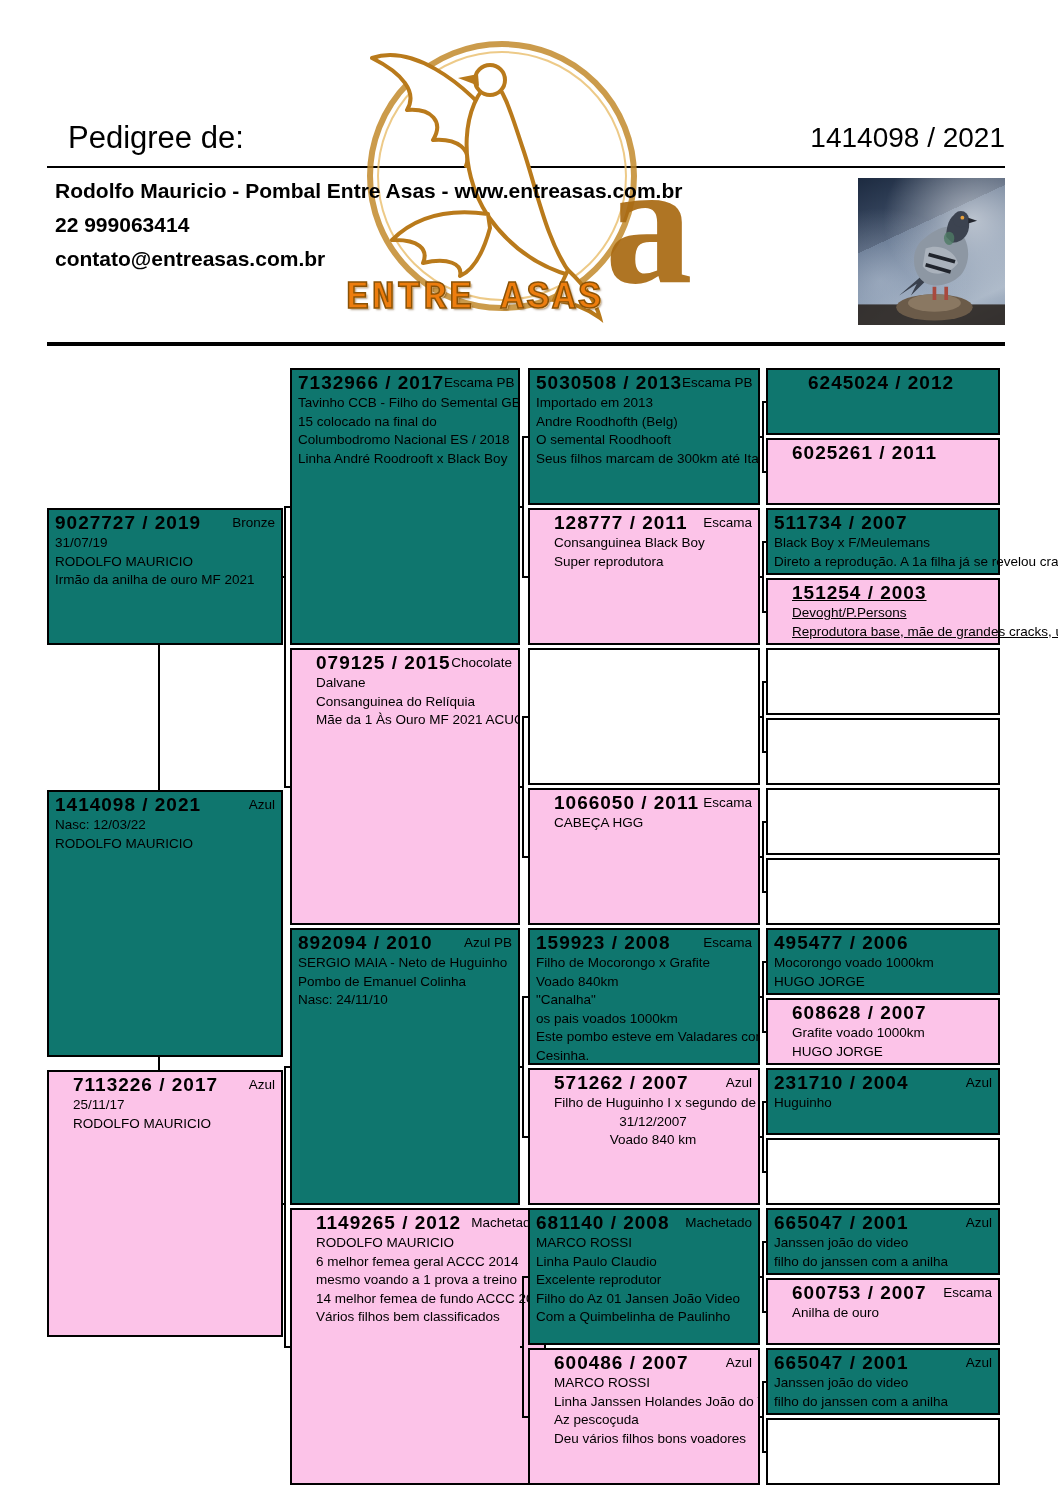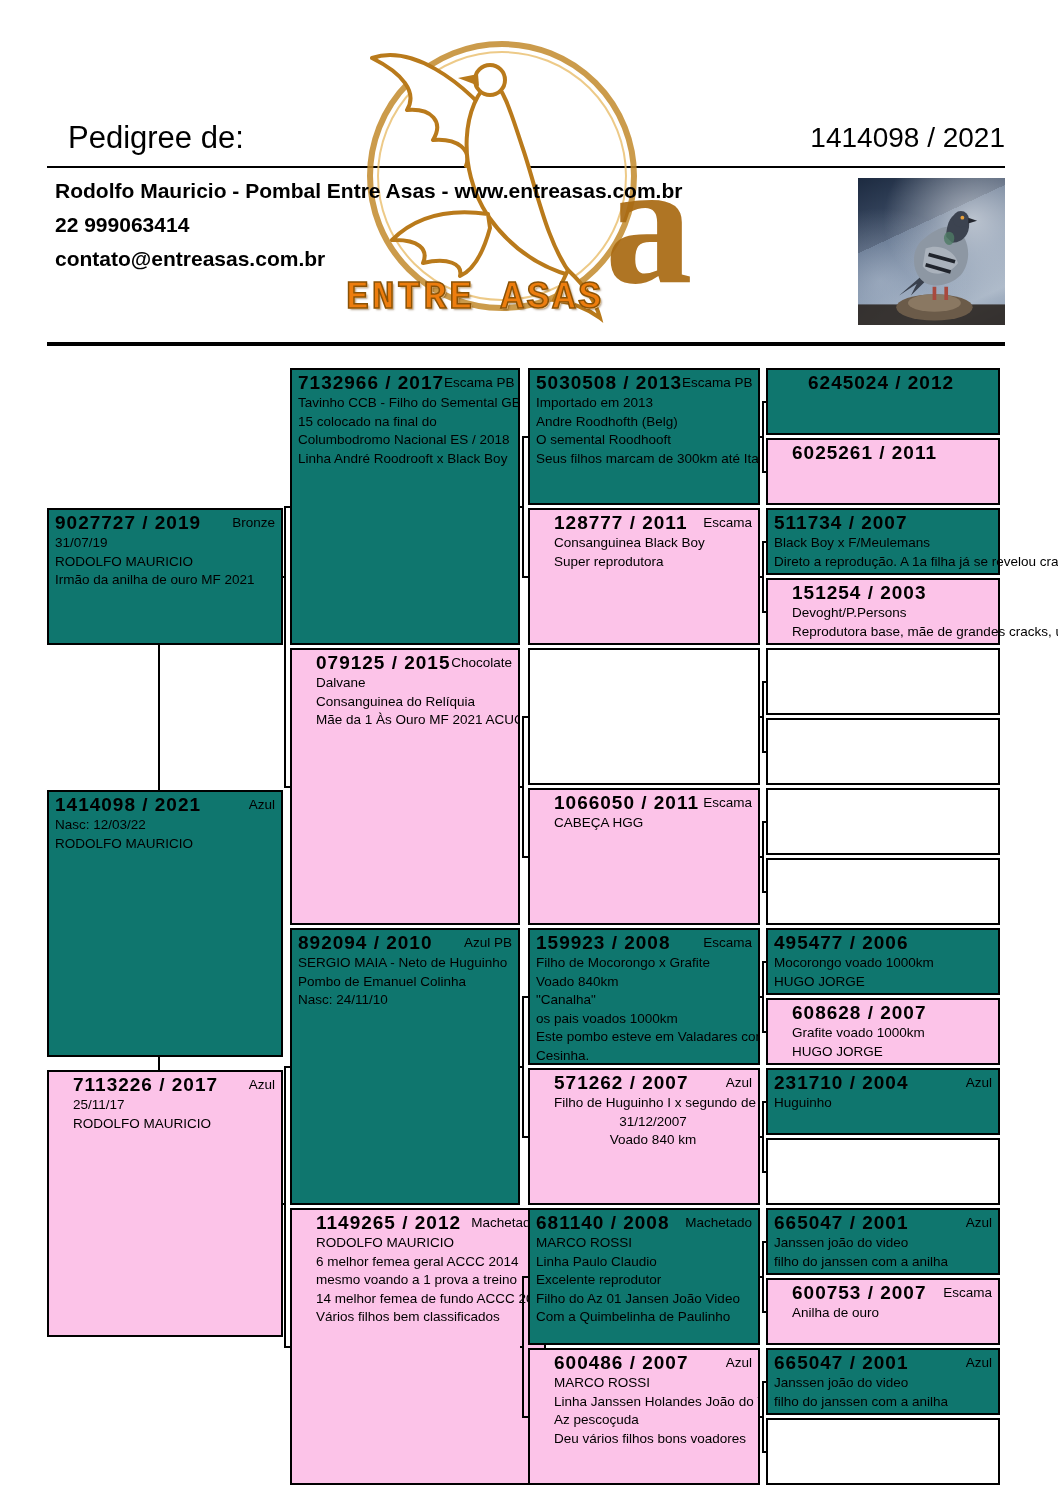--- a/index.html
+++ b/index.html
@@ -260,21 +260,21 @@
           <span class="ring">6025261 / 2011</span>
         </div>
       </div>
       <div class="pbox male col4" style="left: 766px; top: 508px; width: 234px; height: 67px;">
         <div class="hdr">
           <span class="ring">511734 / 2007</span>
         </div>
         <div class="bline">Black Boy x F/Meulemans</div>
         <div class="bline">Direto a reprodução. A 1a filha já se revelou crack</div>
       </div>
-      <div class="pbox female col4" style="left: 766px; top: 578px; width: 234px; height: 67px;">
+      <div class="pbox female col4" style="left: 766px; top: 578px; width: 234px; height: 67px; text-decoration: underline;">
         <div class="hdr">
           <span class="ring">151254 / 2003</span>
         </div>
         <div class="bline">Devoght/P.Persons</div>
         <div class="bline">Reprodutora base, mãe de grandes cracks, ultima</div>
       </div>
       <div class="pbox empty col4" style="left: 766px; top: 648px; width: 234px; height: 67px;"></div>
       <div class="pbox empty col4" style="left: 766px; top: 718px; width: 234px; height: 67px;"></div>
       <div class="pbox empty col4" style="left: 766px; top: 788px; width: 234px; height: 67px;"></div>
       <div class="pbox empty col4" style="left: 766px; top: 858px; width: 234px; height: 67px;"></div>

